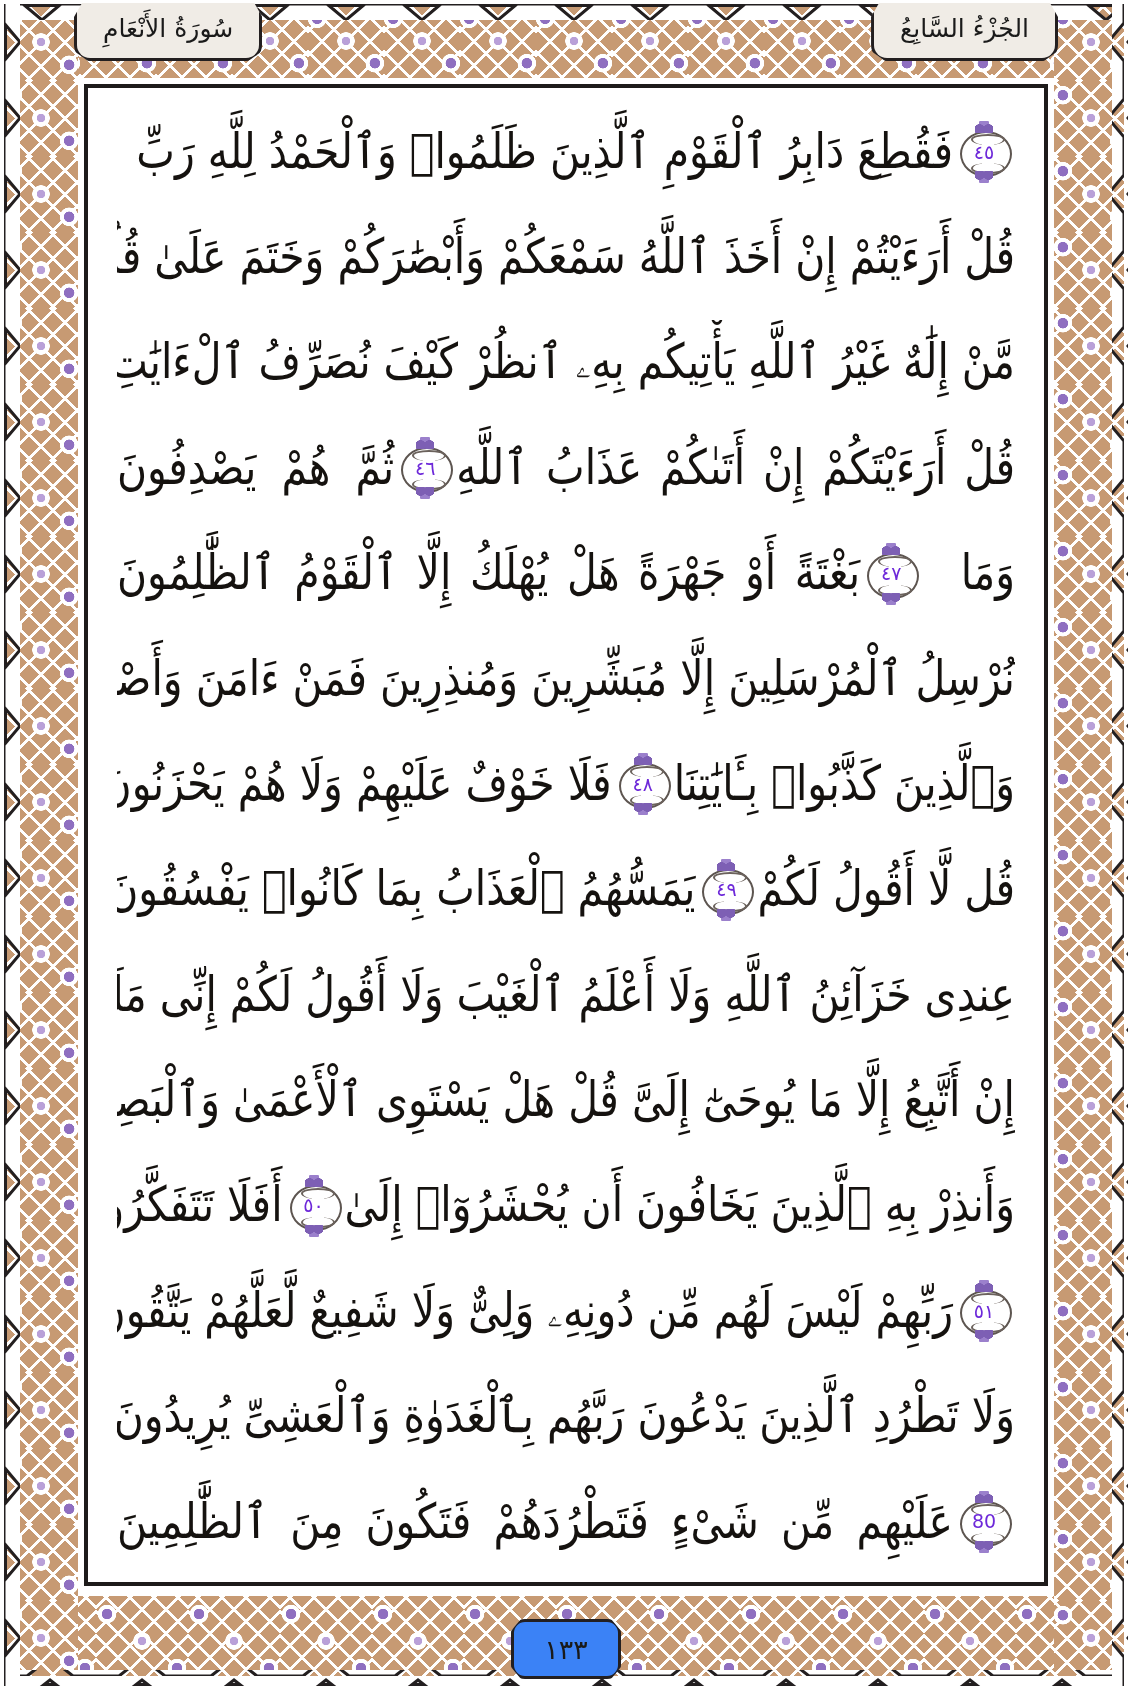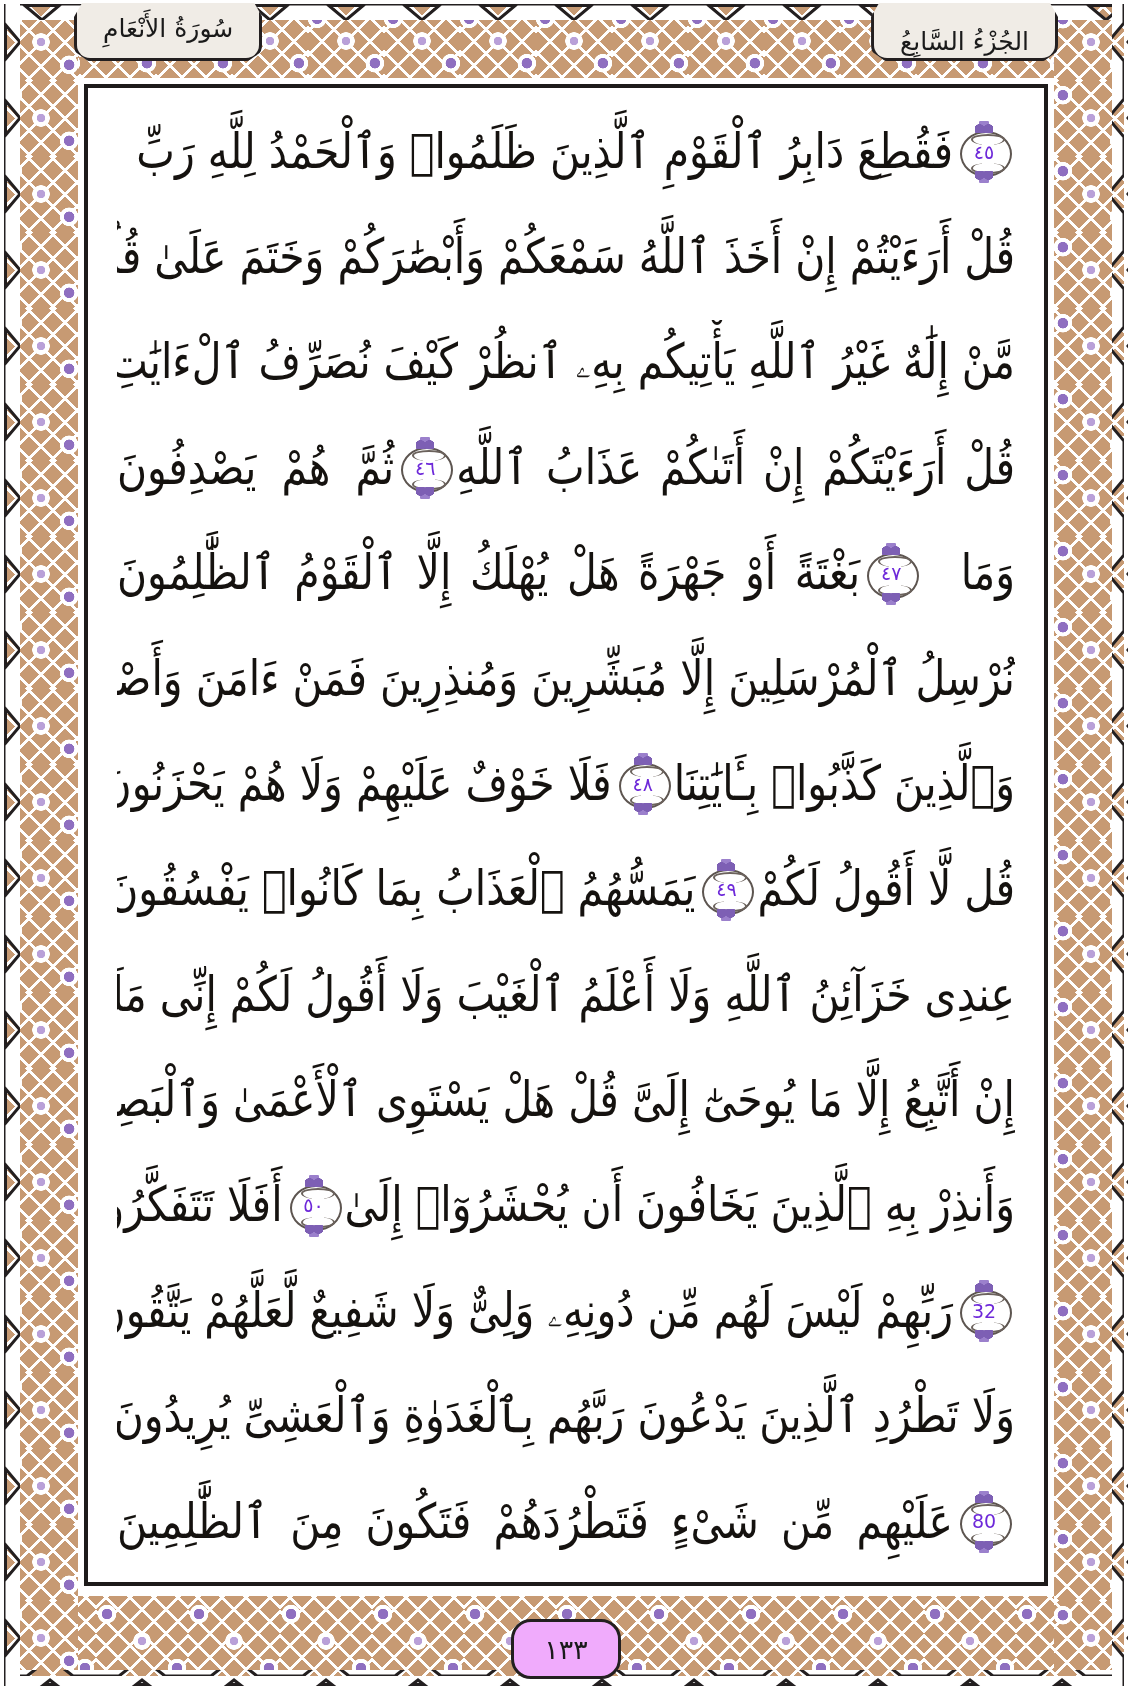--- a/index.html
+++ b/index.html
@@ -94,21 +94,20 @@
     padding: 0 26px 4px 26px;
     box-sizing: border-box;
     height: 58px;
     margin-top: -3px;
     pointer-events: auto;
   }
   .cartouche.right-c {
     border-radius: 0 0 16px 16px;
     clip-path: polygon(8px 0, calc(100% - 8px) 0, 100% 14px, 100% calc(100% - 10px),
                        calc(100% - 14px) 100%, 14px 100%, 0 calc(100% - 10px), 0 14px);
-    align-items: flex-end;
   }
   .cartouche.left-c {
     border-radius: 0 0 16px 16px;
     clip-path: polygon(8px 0, calc(100% - 8px) 0, 100% 14px, 100% calc(100% - 10px),
                        calc(100% - 14px) 100%, 14px 100%, 0 calc(100% - 10px), 0 14px);
   }
   .cartouche-text {
     font-family: "DejaVu Sans", "Liberation Sans", sans-serif;
     font-size: 25px;
     color: #1a1a1a;
@@ -230,23 +229,23 @@
     left: 0;
     right: 0;
     bottom: 6px;
     height: 70px;
     display: flex;
     justify-content: center;
     align-items: center;
     pointer-events: none;
   }
   .pagenum {
-    background: #f0abfc;
+    background: #3b82f6;
     border: 3px solid #231f20;
-    border-radius: 20px;
+    border-radius: 14px;
     min-width: 104px;
     height: 54px;
     display: flex;
     align-items: center;
     justify-content: center;
     pointer-events: auto;
     clip-path: polygon(10px 0, calc(100% - 10px) 0, 100% 12px, 100% calc(100% - 12px),
                        calc(100% - 10px) 100%, 10px 100%, 0 calc(100% - 12px), 0 12px);
   }
   .pagenum span {
@@ -377,21 +376,21 @@
             <span class="floret-b"></span>
             <span class="ayah-num">٥٠</span>
           </span>
           <span class="q-txt">أَفَلَا تَتَفَكَّرُونَ</span>
         </div>
         <div class="q-line">
           <span class="ayah-mark">
             <span class="oval"></span>
             <span class="floret-t"></span>
             <span class="floret-b"></span>
-            <span class="ayah-num">32</span>
+            <span class="ayah-num">٥١</span>
           </span>
           <span class="q-txt">رَبِّهِمْ لَيْسَ لَهُم مِّن دُونِهِۦ وَلِىٌّ وَلَا شَفِيعٌ لَّعَلَّهُمْ يَتَّقُونَ</span>
         </div>
         <div class="q-line">
           <span class="q-txt">وَلَا تَطْرُدِ ٱلَّذِينَ يَدْعُونَ رَبَّهُم بِٱلْغَدَوٰةِ وَٱلْعَشِىِّ يُرِيدُونَ</span>
         </div>
         <div class="q-line">
           <span class="ayah-mark">
             <span class="oval"></span>
             <span class="floret-t"></span>

